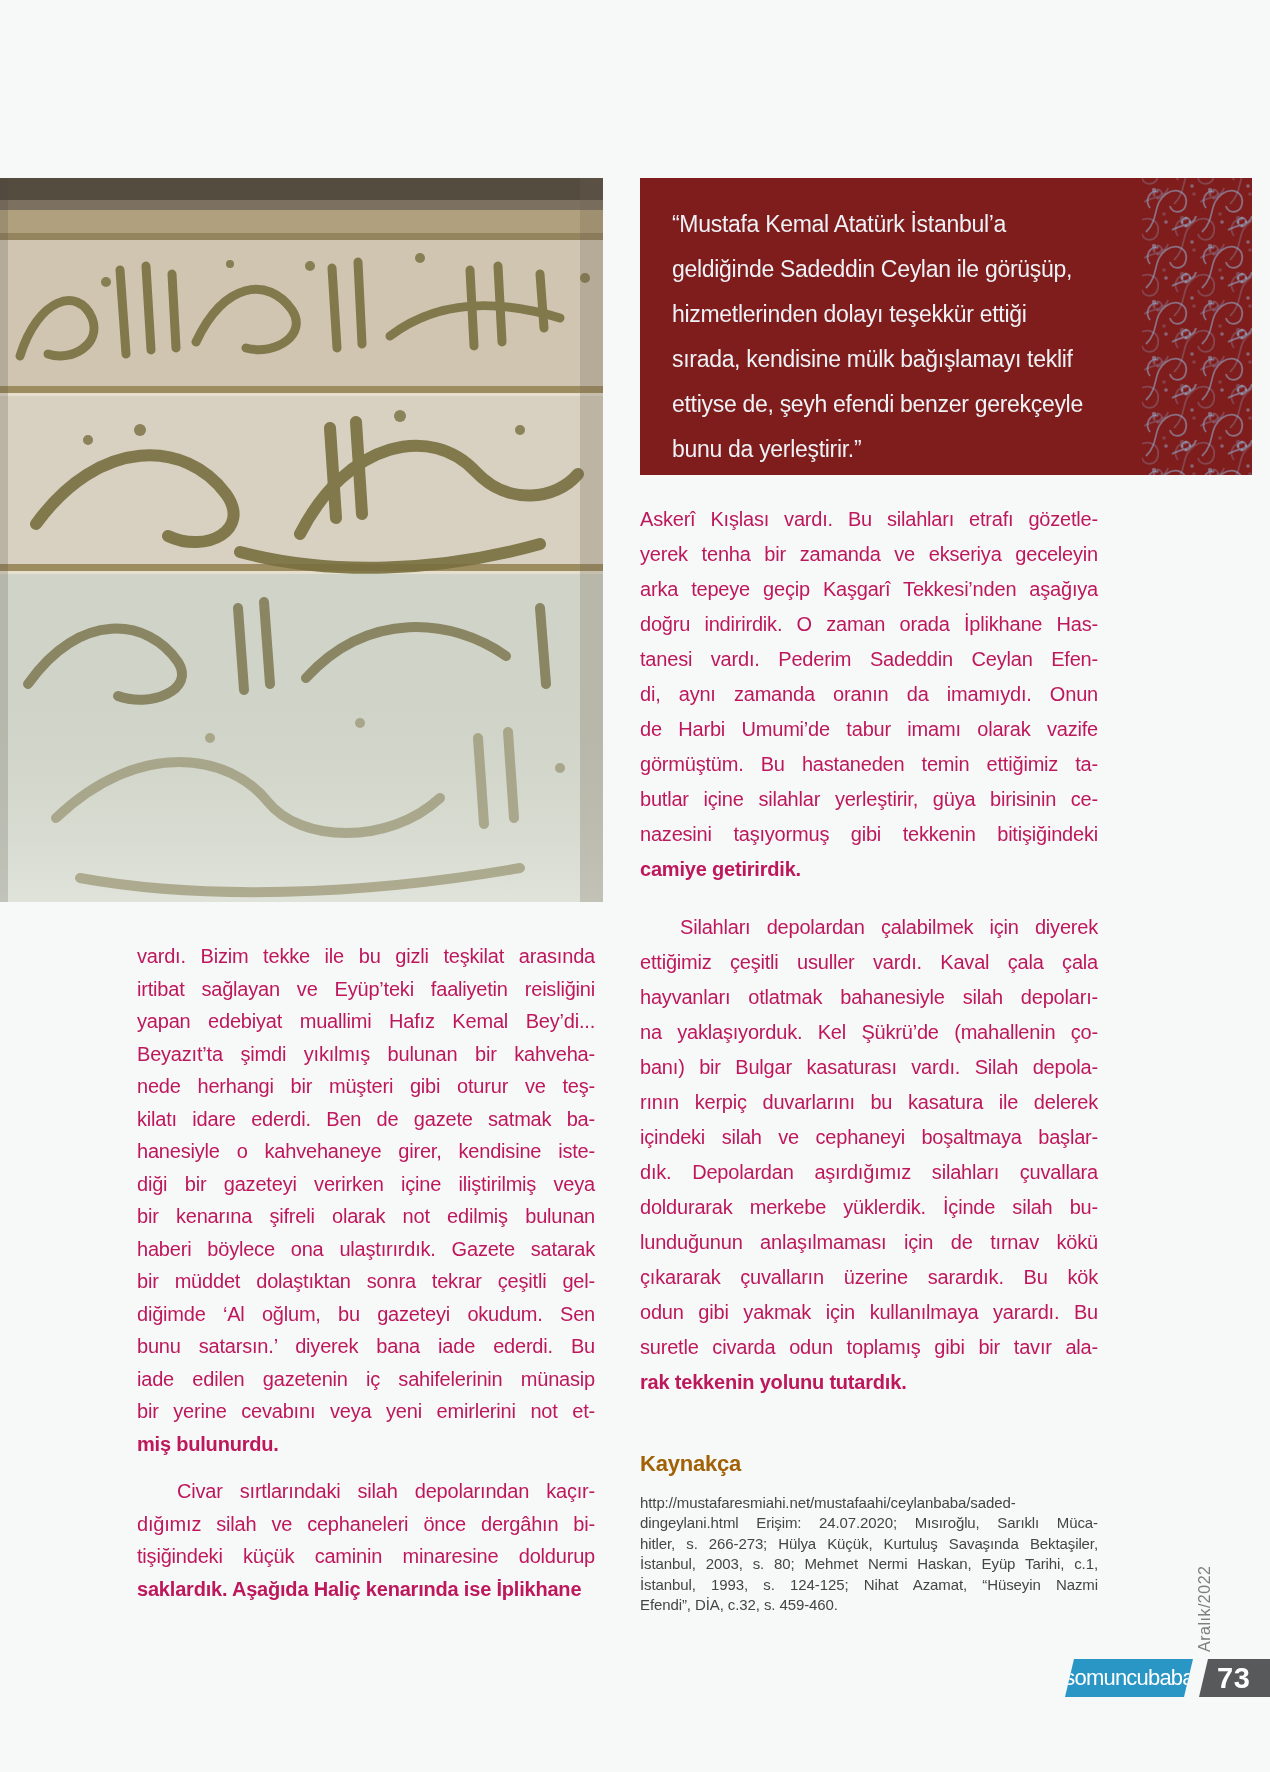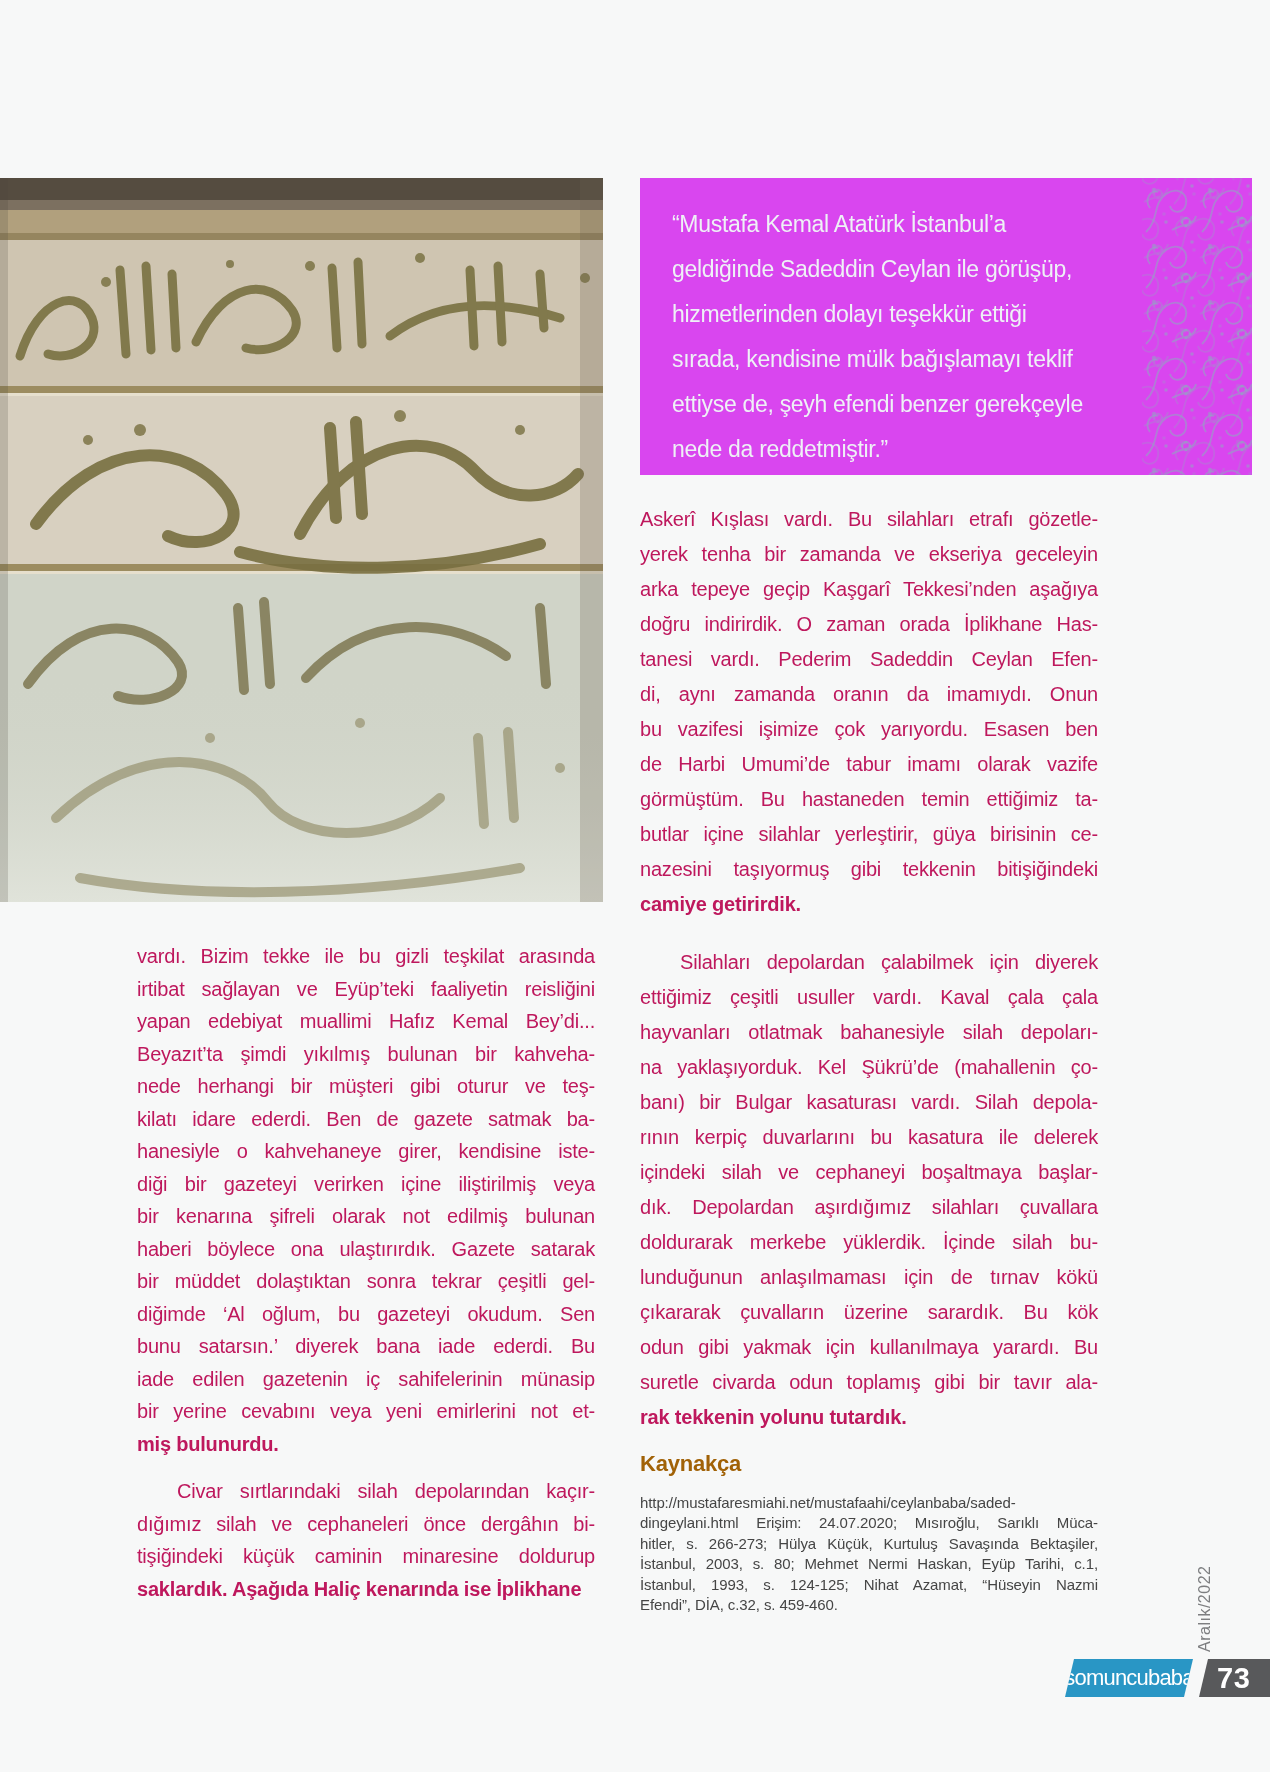--- a/index.html
+++ b/index.html
@@ -5,21 +5,21 @@
   html,body{margin:0;padding:0;}
   body{
     width:1270px;height:1772px;position:relative;overflow:hidden;
     background:#f7f8f8;
     font-family:"Liberation Sans","DejaVu Sans",sans-serif;
     -webkit-font-smoothing:antialiased;
   }
   
   .photo{position:absolute;left:0;top:178px;width:603px;height:724px;overflow:hidden;}
   
-  .quote-box{position:absolute;left:640px;top:178px;width:612px;height:297px;background:#d946ef;}
+  .quote-box{position:absolute;left:640px;top:178px;width:612px;height:297px;background:#7f1d1d;}
   .quote-text{
     position:absolute;left:32px;top:24px;width:474px;
     color:#eef1f6;font-size:23px;line-height:45px;letter-spacing:-0.3px;font-weight:400;
   }
   .quote-text .line{text-align:left;white-space:nowrap;}
   .quote-pattern{position:absolute;right:0;top:0;width:110px;height:297px;overflow:hidden;}
   
   .textcol{position:absolute;color:#be185d;font-size:20px;letter-spacing:-0.2px;}
   .col-left{left:137px;top:940px;width:458px;line-height:32.5px;}
   .col-right{left:640px;top:502px;width:458px;line-height:35px;}
@@ -140,21 +140,21 @@
   </svg>
 </div>
 
 <div class="quote-box">
   <div class="quote-text">
       <div class="line">“Mustafa Kemal Atatürk İstanbul’a</div>
       <div class="line">geldiğinde Sadeddin Ceylan ile görüşüp,</div>
       <div class="line">hizmetlerinden dolayı teşekkür ettiği</div>
       <div class="line">sırada, kendisine mülk bağışlamayı teklif</div>
       <div class="line">ettiyse de, şeyh efendi benzer gerekçeyle</div>
-      <div class="line last">nede da reddetmiştir.”</div>
+      <div class="line last">bunu da yerleştirir.”</div>
     </div>
   <div class="quote-pattern">
     <svg width="110" height="297" xmlns="http://www.w3.org/2000/svg">
       <defs>
         <pattern id="vine" width="56" height="56" patternUnits="userSpaceOnUse">
           <g fill="none" stroke="#93a3c2" stroke-width="1.8" opacity="0.6">
             <path d="M4,54 C18,40 10,26 24,16 C34,9 46,14 44,26 C42,36 30,36 28,28"></path>
             <path d="M30,52 C40,46 52,48 54,38"></path>
             <circle cx="44" cy="44" r="4"></circle>
             <path d="M8,30 C2,22 8,12 16,14"></path>
@@ -206,21 +206,20 @@
 </div>
 
 <div class="textcol col-right">
   <div class="para">
       <div class="line">Askerî Kışlası vardı. Bu silahları etrafı gözetle-</div>
       <div class="line">yerek tenha bir zamanda ve ekseriya geceleyin</div>
       <div class="line">arka tepeye geçip Kaşgarî Tekkesi’nden aşağıya</div>
       <div class="line">doğru indirirdik. O zaman orada İplikhane Has-</div>
       <div class="line">tanesi vardı. Pederim Sadeddin Ceylan Efen-</div>
       <div class="line">di, aynı zamanda oranın da imamıydı. Onun</div>
-      <div class="line">bu vazifesi işimize çok yarıyordu. Esasen ben</div>
       <div class="line">de Harbi Umumi’de tabur imamı olarak vazife</div>
       <div class="line">görmüştüm. Bu hastaneden temin ettiğimiz ta-</div>
       <div class="line">butlar içine silahlar yerleştirir, güya birisinin ce-</div>
       <div class="line">nazesini taşıyormuş gibi tekkenin bitişiğindeki</div>
       <div class="line last">camiye getirirdik.</div>
     </div>
   <div class="para indent">
       <div class="line">Silahları depolardan çalabilmek için diyerek</div>
       <div class="line">ettiğimiz çeşitli usuller vardı. Kaval çala çala</div>
       <div class="line">hayvanları otlatmak bahanesiyle silah depoları-</div>

